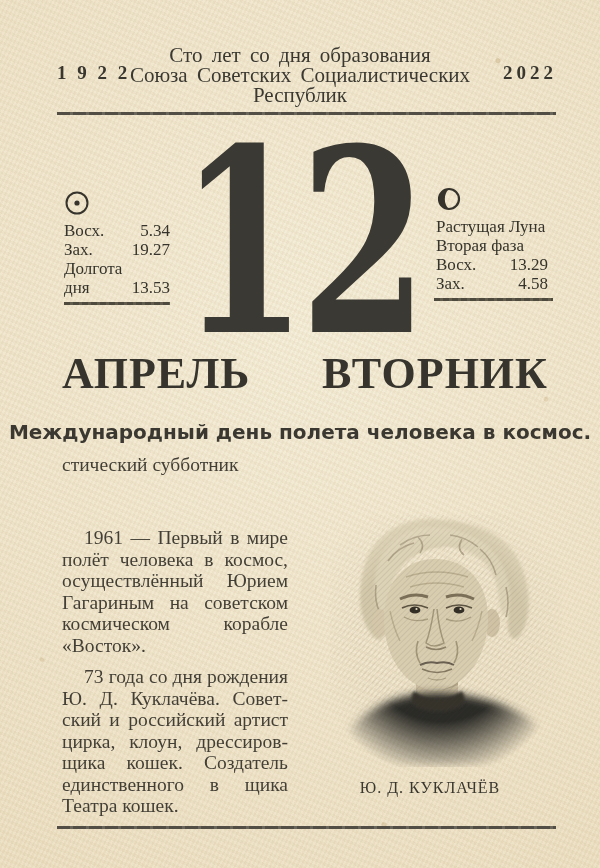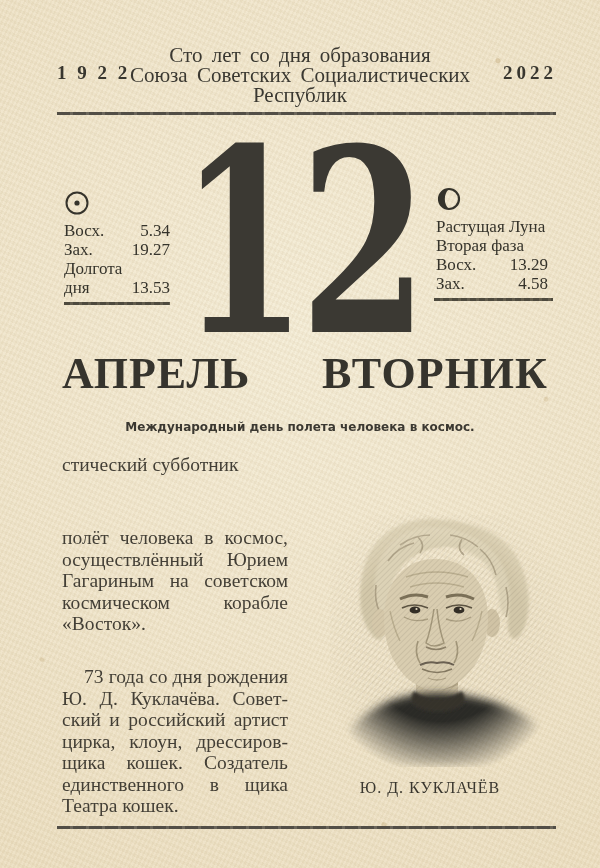--- a/index.html
+++ b/index.html
@@ -41,21 +41,21 @@
   .moon-block .underline{width:119px;margin-left:-2px;}
   
   .day-number{position:absolute;left:0;right:0;top:150px;text-align:center;
     font-family:"DejaVu Serif", serif;font-weight:bold;font-size:255px;line-height:186px;
     letter-spacing:-10px;color:#3b3933;transform:scaleX(0.72);}
   .month-row{position:absolute;left:62px;right:52px;top:352px;display:flex;
     justify-content:space-between;font-size:44px;line-height:44px;font-weight:bold;
     letter-spacing:1px;color:#36342d;gap:16px;}
   
   .holiday{position:absolute;left:0;right:0;top:420px;text-align:center;
-    font-family:"DejaVu Sans", sans-serif;font-weight:bold;font-size:12px;color:#3b3831;}
+    font-family:"DejaVu Sans", sans-serif;font-weight:bold;font-size:20px;color:#3b3831;}
   
   .event{position:absolute;font-size:19.5px;color:#433f36;}
   .jline{text-align:justify;text-align-last:justify;}
   .lline{text-align:left;text-align-last:left;}
   .indent{padding-left:22px;}
   .event-1919{left:62px;top:453px;width:476px;line-height:23px;}
   .event-1961{left:62px;top:527px;width:226px;line-height:21.5px;}
   .event-bday{left:62px;top:666px;width:226px;line-height:21.5px;}
   
   .portrait{position:absolute;left:330px;top:514px;width:232px;height:254px;}
@@ -129,20 +129,21 @@
     <span>ВТОРНИК</span>
   </div>
 
   <div class="holiday">Международный день полета человека в космос.</div>
 
   <div class="event event-1919">
     <div class="lline">стический субботник</div>
   </div>
 
   <div class="event event-1961">
+    <div class="jline indent">1961 — Первый в мире</div>
     <div class="jline">полёт человека в космос,</div>
     <div class="jline">осуществлённый Юрием</div>
     <div class="jline">Гагариным на советском</div>
     <div class="jline">космическом корабле</div>
     <div class="lline">«Восток».</div>
   </div>
 
   <div class="event event-bday">
     <div class="jline indent">73 года со дня рождения</div>
     <div class="jline">Ю. Д. Куклачёва. Совет-</div>

